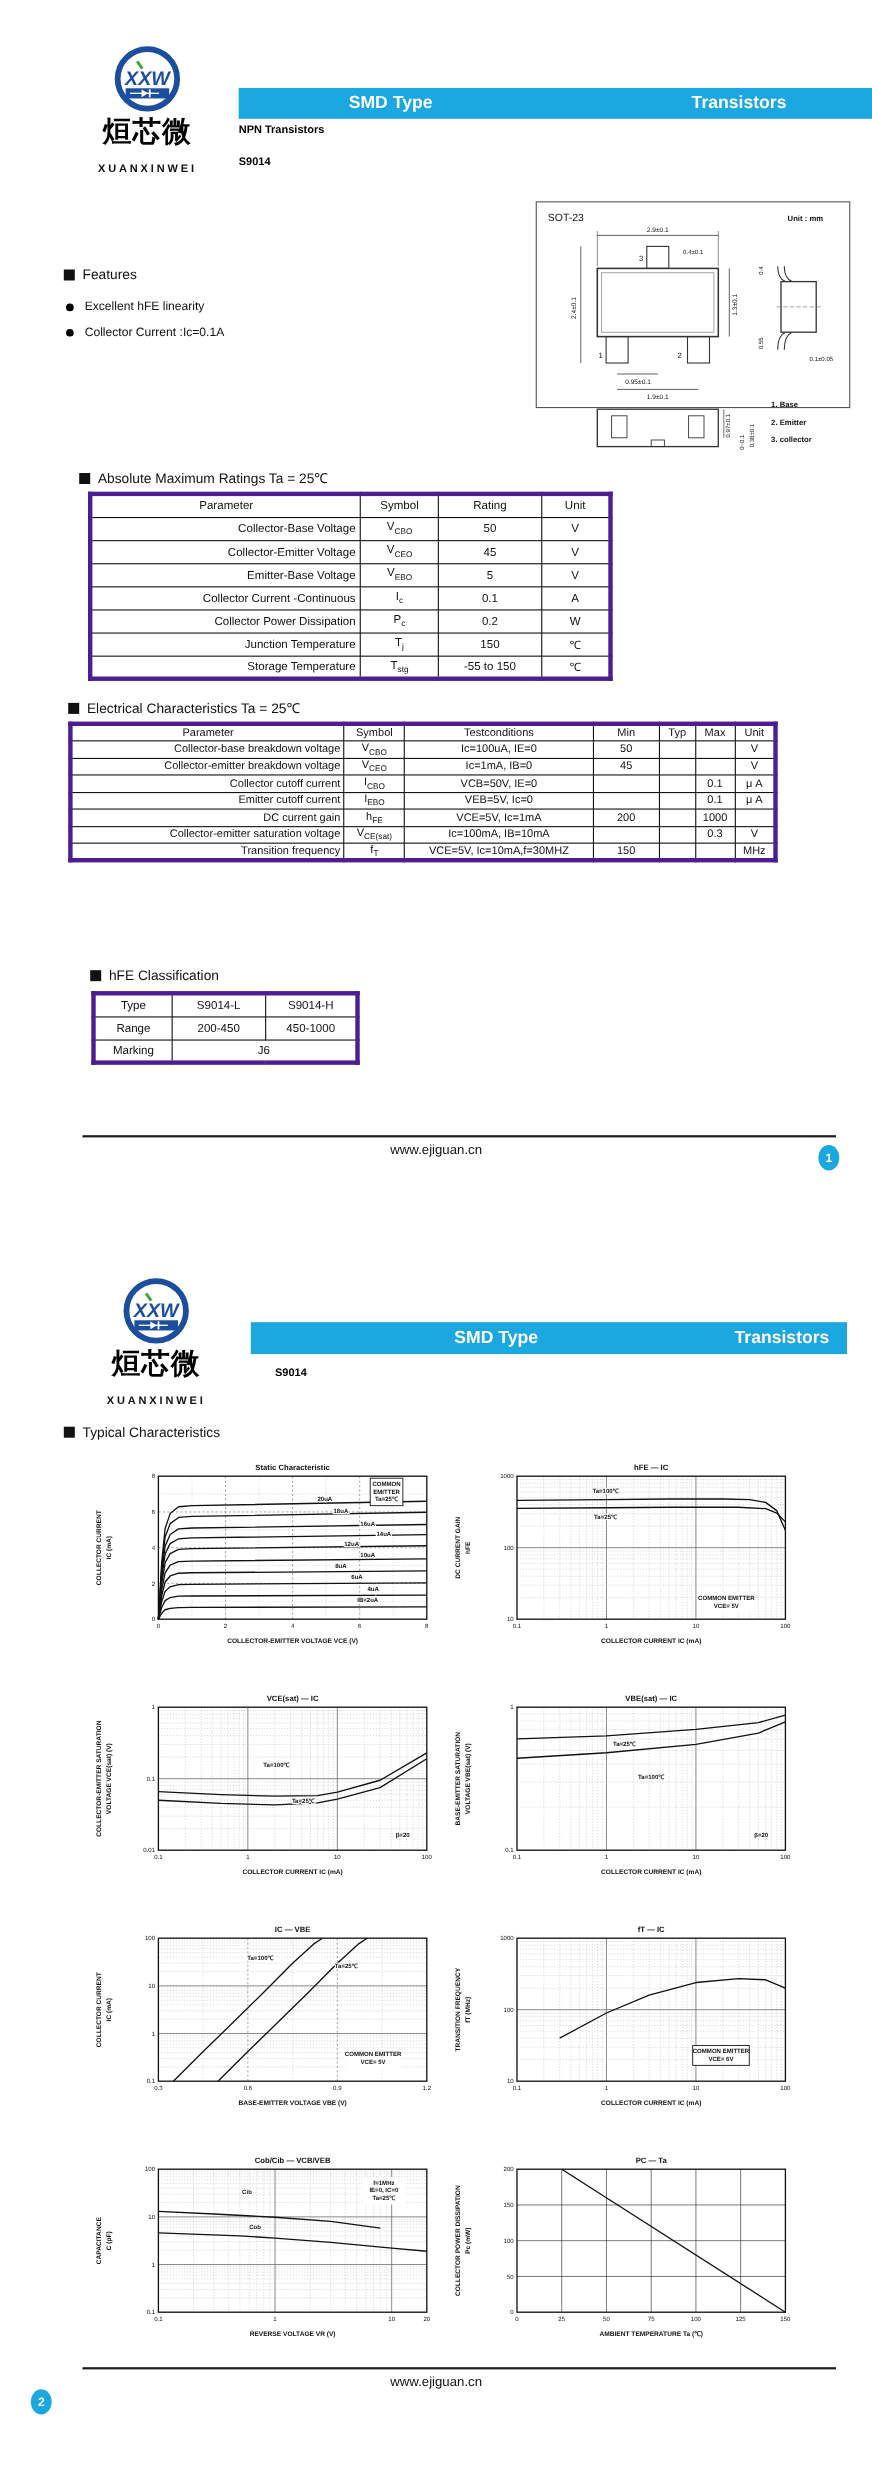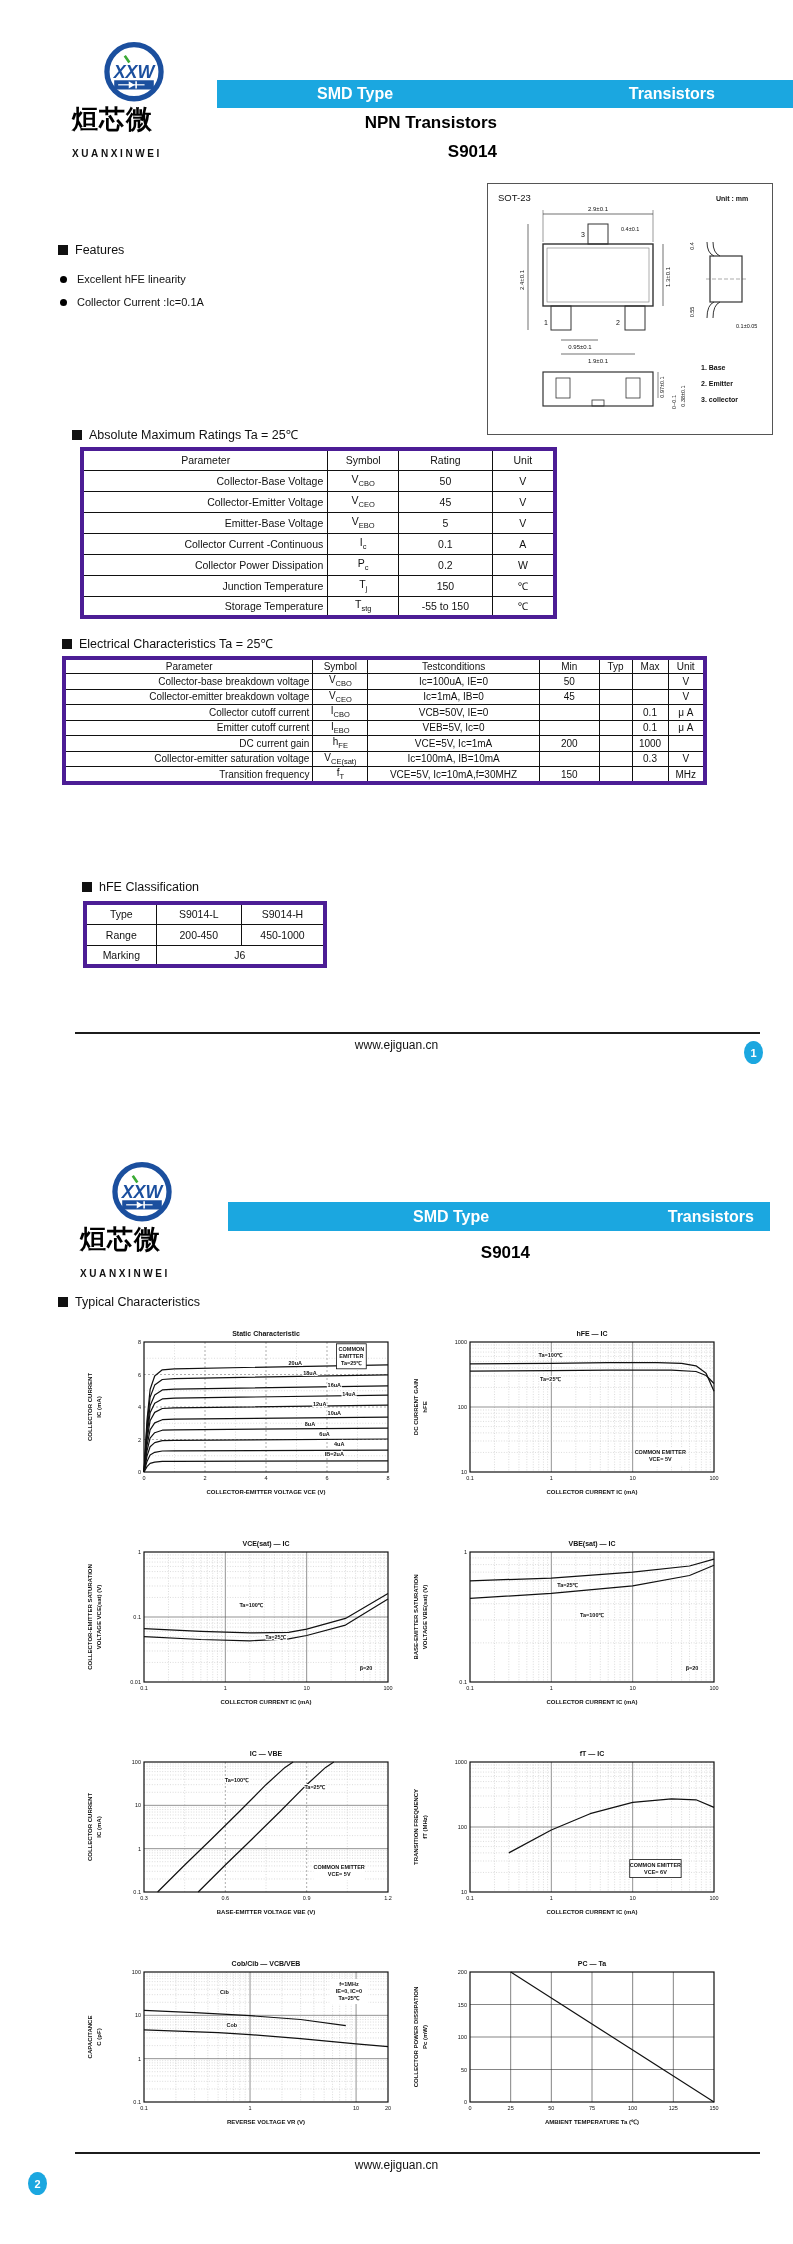--- a/index.html
+++ b/index.html
@@ -1,27 +1,27 @@
 <!DOCTYPE html>
 <html style="--accent: #1ba7e0;"><head>
 <meta charset="utf-8">
 <style>
   *{margin:0;padding:0;box-sizing:border-box}
   body{background:#9a9a9a;font-family:"Liberation Sans",sans-serif;color:#111}
   .sheet{position:relative;width:793px;height:2244px;background:#fff;margin:0 auto;overflow:hidden}
-  .logo{position:absolute;width:124px;text-align:left}
+  .logo{position:absolute;width:124px;text-align:center}
   .logo svg{display:block;margin:0 auto}
   .logo-cn{font-size:26px;font-weight:bold;letter-spacing:1px;line-height:1.05;white-space:nowrap;color:#000}
   .logo-en{font-size:10px;font-weight:bold;letter-spacing:2.6px;color:#111;margin-top:15px}
   .cyanbar{position:absolute;background:var(--accent,#1ba7e0);color:#fff;display:flex;align-items:center;font-weight:bold;font-size:16px}
   .cyanbar.b1 .bar-left{margin-left:100px}
   .cyanbar.b1 .bar-right{margin-left:auto;margin-right:78px}
   .cyanbar.b2 .bar-left{margin-left:185px}
   .cyanbar.b2 .bar-right{margin-left:auto;margin-right:16px}
-  .title-c{position:absolute;text-align:right;font-weight:bold;color:#000;font-size:17px}
+  .title-c{position:absolute;text-align:left;font-weight:bold;color:#000;font-size:10px}
   .sec{position:absolute;font-size:12.5px;color:#111;display:flex;align-items:center}
   .sq{display:inline-block;width:10px;height:10px;background:#111;margin-right:7px;flex:none}
   .features{position:absolute}
   .feat-item{font-size:11px;margin-top:11px;display:flex;align-items:center}
   .dot{width:7px;height:7px;border-radius:50%;background:#000;margin-right:10px;flex:none}
   .tablewrap{position:absolute}
   table.dt{border-collapse:collapse;width:100%;font-size:10.5px;border:4px solid #4c1d95}
   .dt td{border:1px solid #111;text-align:center;padding:1px 4px;height:21px;color:#111}
   .dt td.pl{text-align:right}
   .dt.ec td{height:15.5px;font-size:10px;padding:0 3px}
@@ -51,21 +51,21 @@
     <div class="logo-en">XUANXINWEI</div>
   </div>
 
   <div class="cyanbar b1" style="left:217px;top:80px;width:576px;height:28px">
     <span class="bar-left">SMD Type</span>
     <span class="bar-right">Transistors</span>
   </div>
   <div class="title-c" style="left:217px;top:113px;width:280px">NPN Transistors</div>
   <div class="title-c" style="left:217px;top:142px;width:280px">S9014</div>
 
-  <div class="pkgbox" style="left:487px;top:183px;width:286px;height:252px">
+  <div class="pkgbox" style="left:487px;top:183px;width:286px;height:188px">
     <svg width="284" height="230" viewBox="0 0 284 230">
       <text x="10" y="17" font-size="9.5" fill="#111">SOT-23</text>
       <text x="228" y="17" font-size="7" font-weight="bold" fill="#111">Unit : mm</text>
 
       <rect x="55" y="60" width="110" height="62" fill="none" stroke="#333" stroke-width="1.4"></rect>
       <rect x="59" y="64" width="102" height="54" fill="none" stroke="#777" stroke-width="0.6"></rect>
       <rect x="100" y="40" width="20" height="20" fill="none" stroke="#333" stroke-width="1"></rect>
       <rect x="63" y="122" width="20" height="24" fill="none" stroke="#333" stroke-width="1"></rect>
       <rect x="137" y="122" width="20" height="24" fill="none" stroke="#333" stroke-width="1"></rect>
       <text x="93" y="53" font-size="7" fill="#111">3</text>

